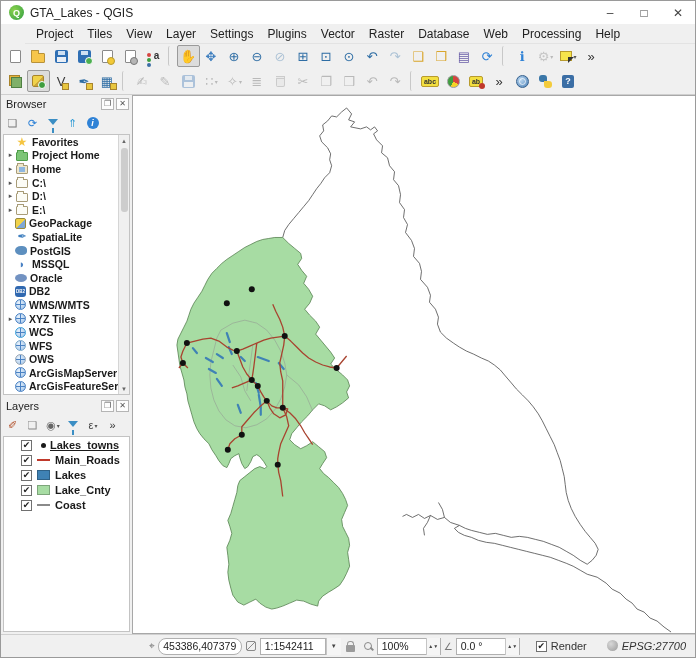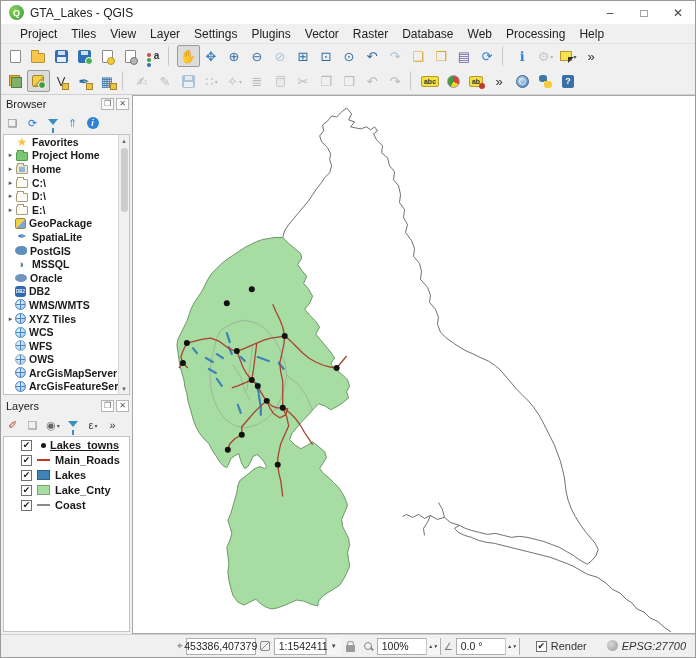--- a/index.html
+++ b/index.html
@@ -13,21 +13,21 @@
   .qlogo { width:15px; height:15px; margin:0 6px 0 8px; border-radius:50%;
     background:radial-gradient(circle at 35% 35%,#8bd14c,#2f9e44); position:relative; flex:none; }
   .qlogo::after { content:"Q"; position:absolute; inset:0; display:flex; align-items:center;
     justify-content:center; color:#fff; font-size:9px; font-weight:700; }
   .title { font-size:12px; color:#222; flex:1; }
   .wbtn { width:34px; height:100%; display:flex; align-items:center; justify-content:center;
     font-size:12px; color:#444; }
 
   
   .menubar { height:20px; background:#f0f0f0; display:flex; align-items:center;
-    padding-left:12px; flex:none; border-bottom:1px solid #e3e3e3; }
+    padding-left:4px; flex:none; border-bottom:1px solid #e3e3e3;margin-left:24px; }
   .mitem { font-size:12px; color:#222; padding:2px 7px; }
 
   
   .tbar { display:flex; align-items:center; padding:1px 3px; flex:none; }
   .tbar.r1 { height:24px; }
   .tbar.r2 { height:27px; border-bottom:1px solid #cfcfcf; }
   .tbtn { width:23px; height:22px; display:flex; align-items:center; justify-content:center;
     border:1px solid transparent; border-radius:2px; position:relative; flex:none; }
   .tbtn.active { background:#dcdcdc; border-color:#9a9a9a; }
   .tbtn.dis { opacity:.35; }
@@ -190,22 +190,22 @@
     font-family:inherit; background:transparent; }
   .f-mag { width:11px; height:11px; position:relative; flex:none; margin-right:3px; }
   .f-mag::before { content:""; position:absolute; left:1px; top:1px; width:6px; height:6px;
     border:1.4px solid #8a8a8a; border-radius:50%; }
   .f-mag::after { content:""; position:absolute; left:7px; top:7px; width:4px; height:1.6px;
     background:#8a8a8a; transform:rotate(45deg); }
   .sgap { flex:1; }
   .sico { color:#777; font-size:10px; margin:0 3px; flex:none; }
   .sbox { height:17px; background:#fff; border:1px solid #b0b0b0; display:flex; align-items:center;
     justify-content:center; font-size:10.5px; color:#222; flex:none; }
-  .coordbox { width:70px; }
-  .scalebox { width:52px; justify-content:flex-start; padding-left:4px; position:relative; }
+  .coordbox { width:84px;border-radius:8px; }
+  .scalebox { width:66px; justify-content:flex-start; padding-left:4px; position:relative; }
   .ddbtn { width:15px; height:17px; border-left:1px solid #c5c5c5; display:flex; align-items:center;
     justify-content:center; font-size:6px; color:#444; background:#f5f5f5; flex:none; }
   .f-xtent { width:10px; height:10px; border:1px solid #8a8a8a; border-radius:2px; margin:0 4px;
     background:linear-gradient(135deg,transparent 44%,#8a8a8a 44% 56%,transparent 56%); flex:none; }
   .f-lock { width:9px; height:7px; background:#9a9a9a; border-radius:1px; position:relative;
     margin:4px 5px 0 5px; flex:none; }
   .f-lock::before { content:""; position:absolute; top:-4px; left:1.5px; width:5px; height:4px;
     border:1.4px solid #9a9a9a; border-bottom:none; border-radius:3px 3px 0 0; }
   .spin { width:64px; display:flex; align-items:center; padding-left:4px;
     justify-content:flex-start; position:relative; }

